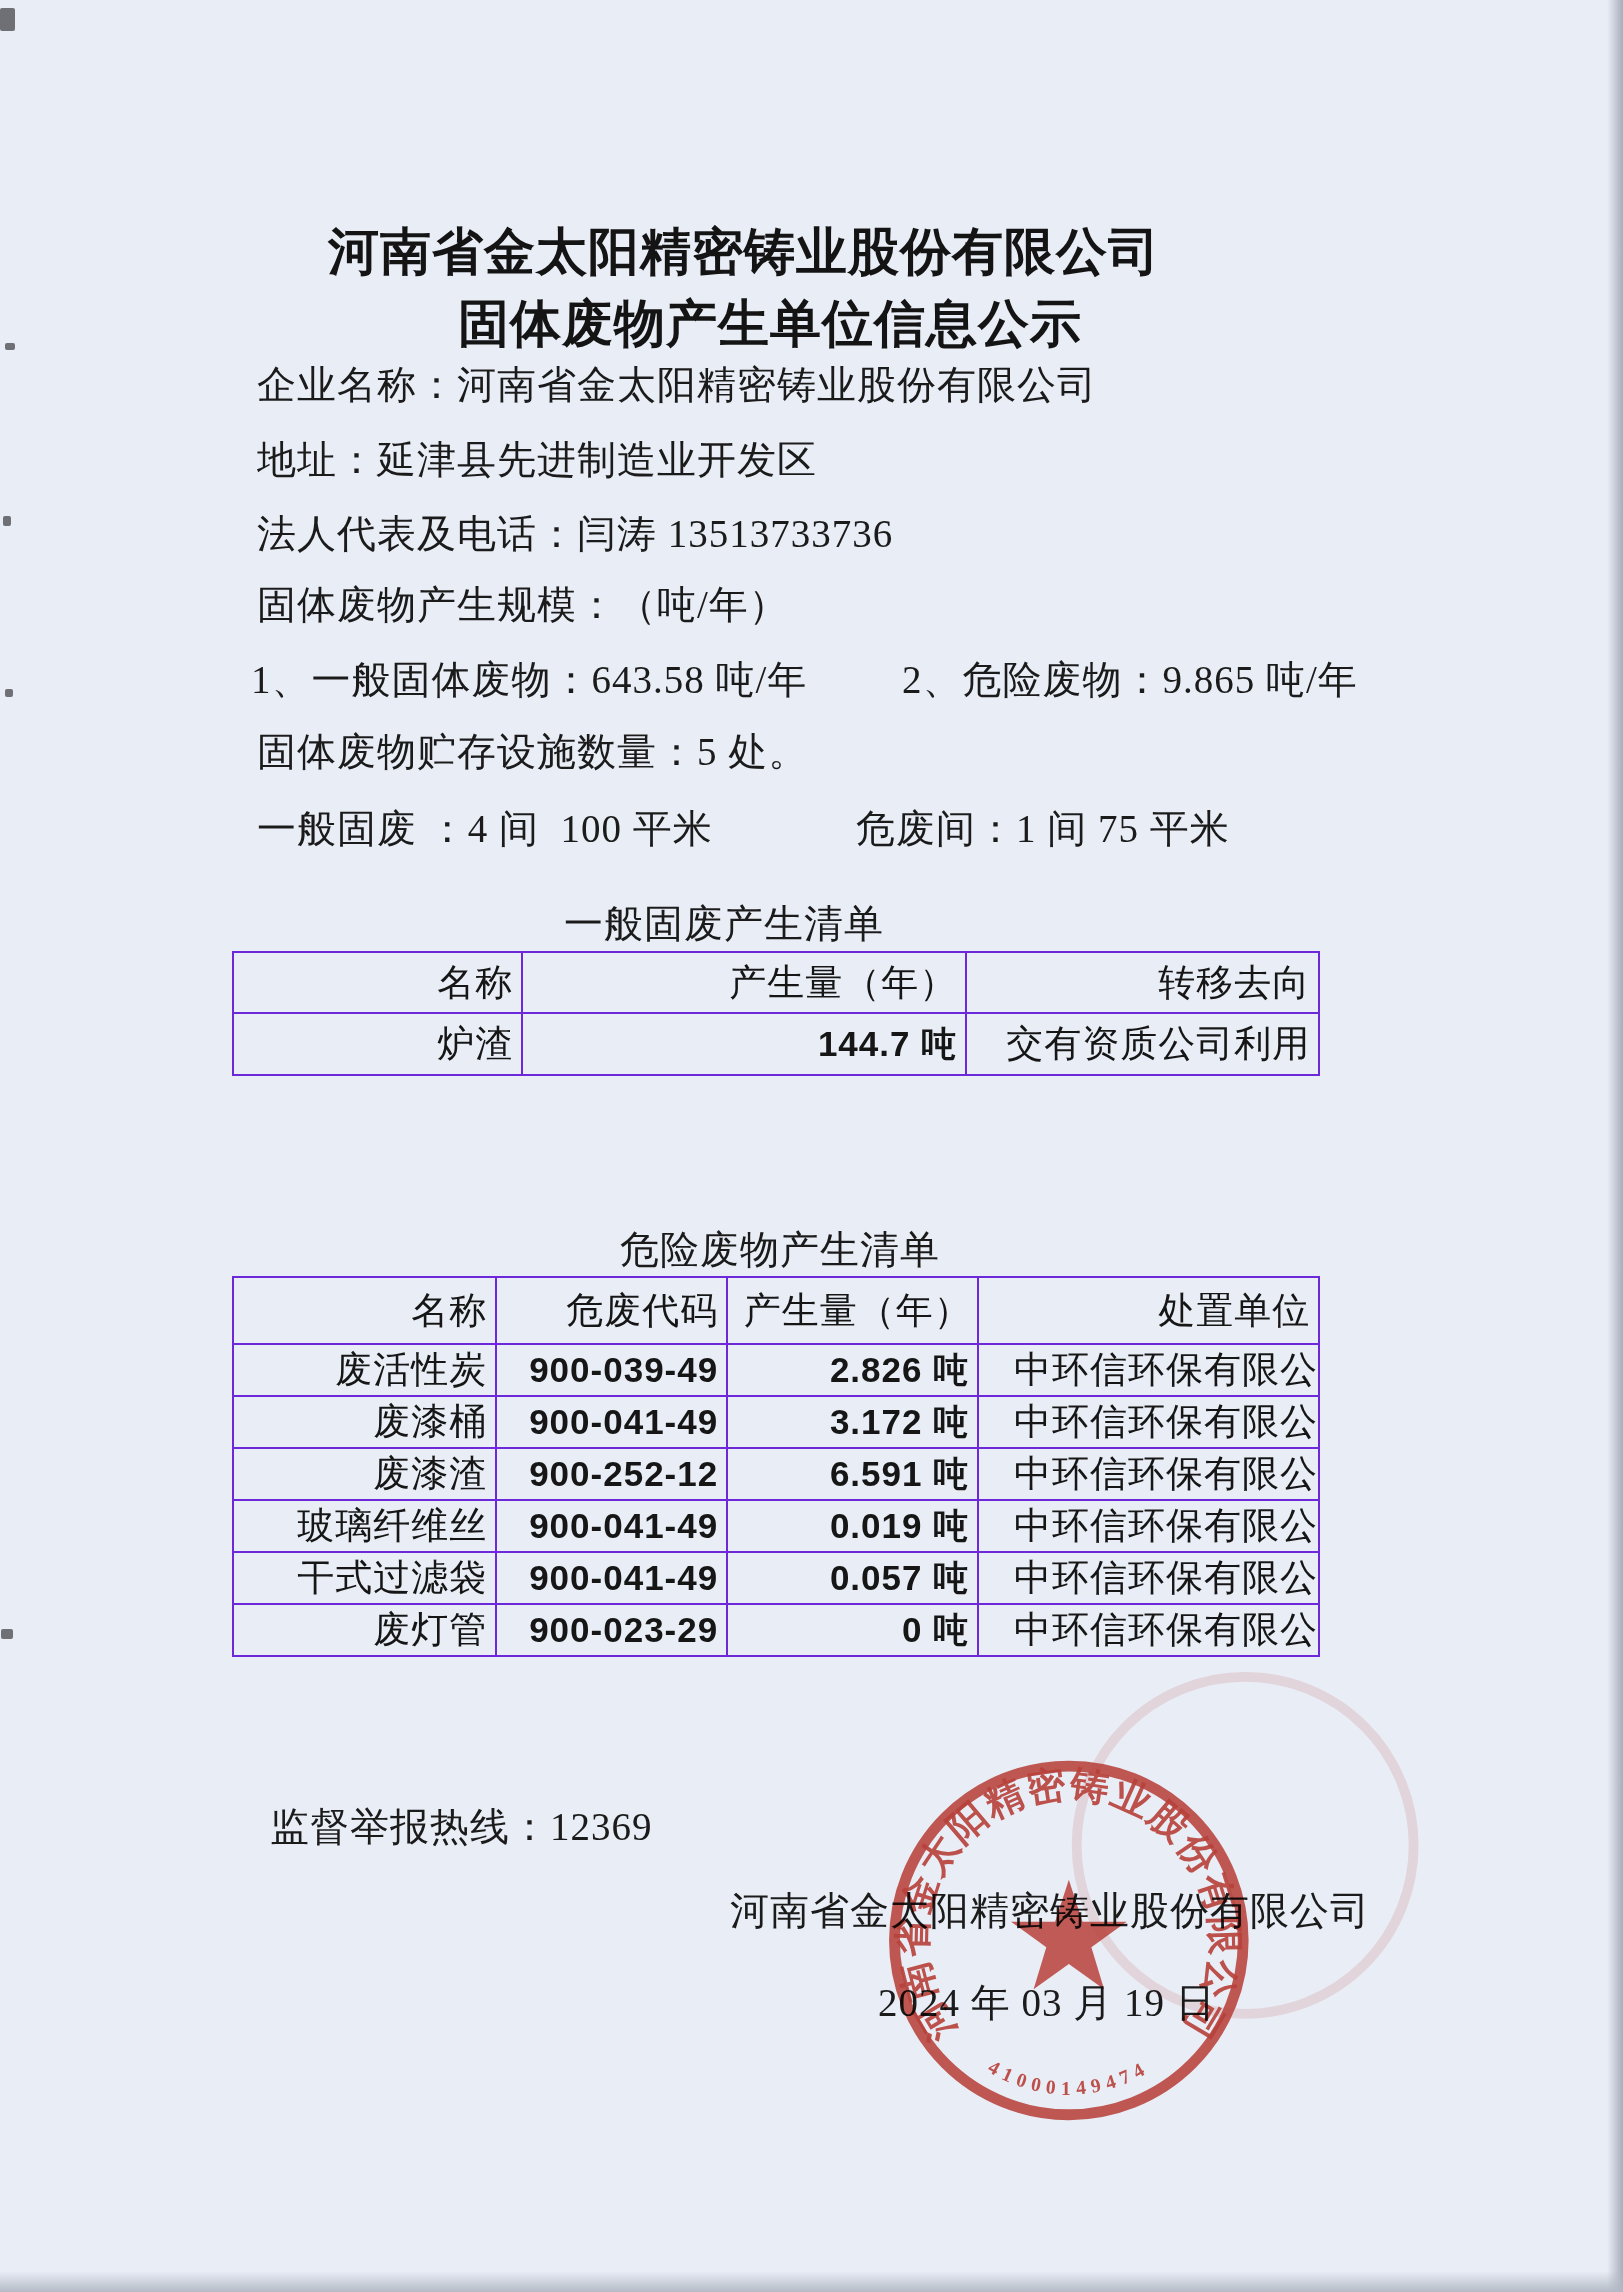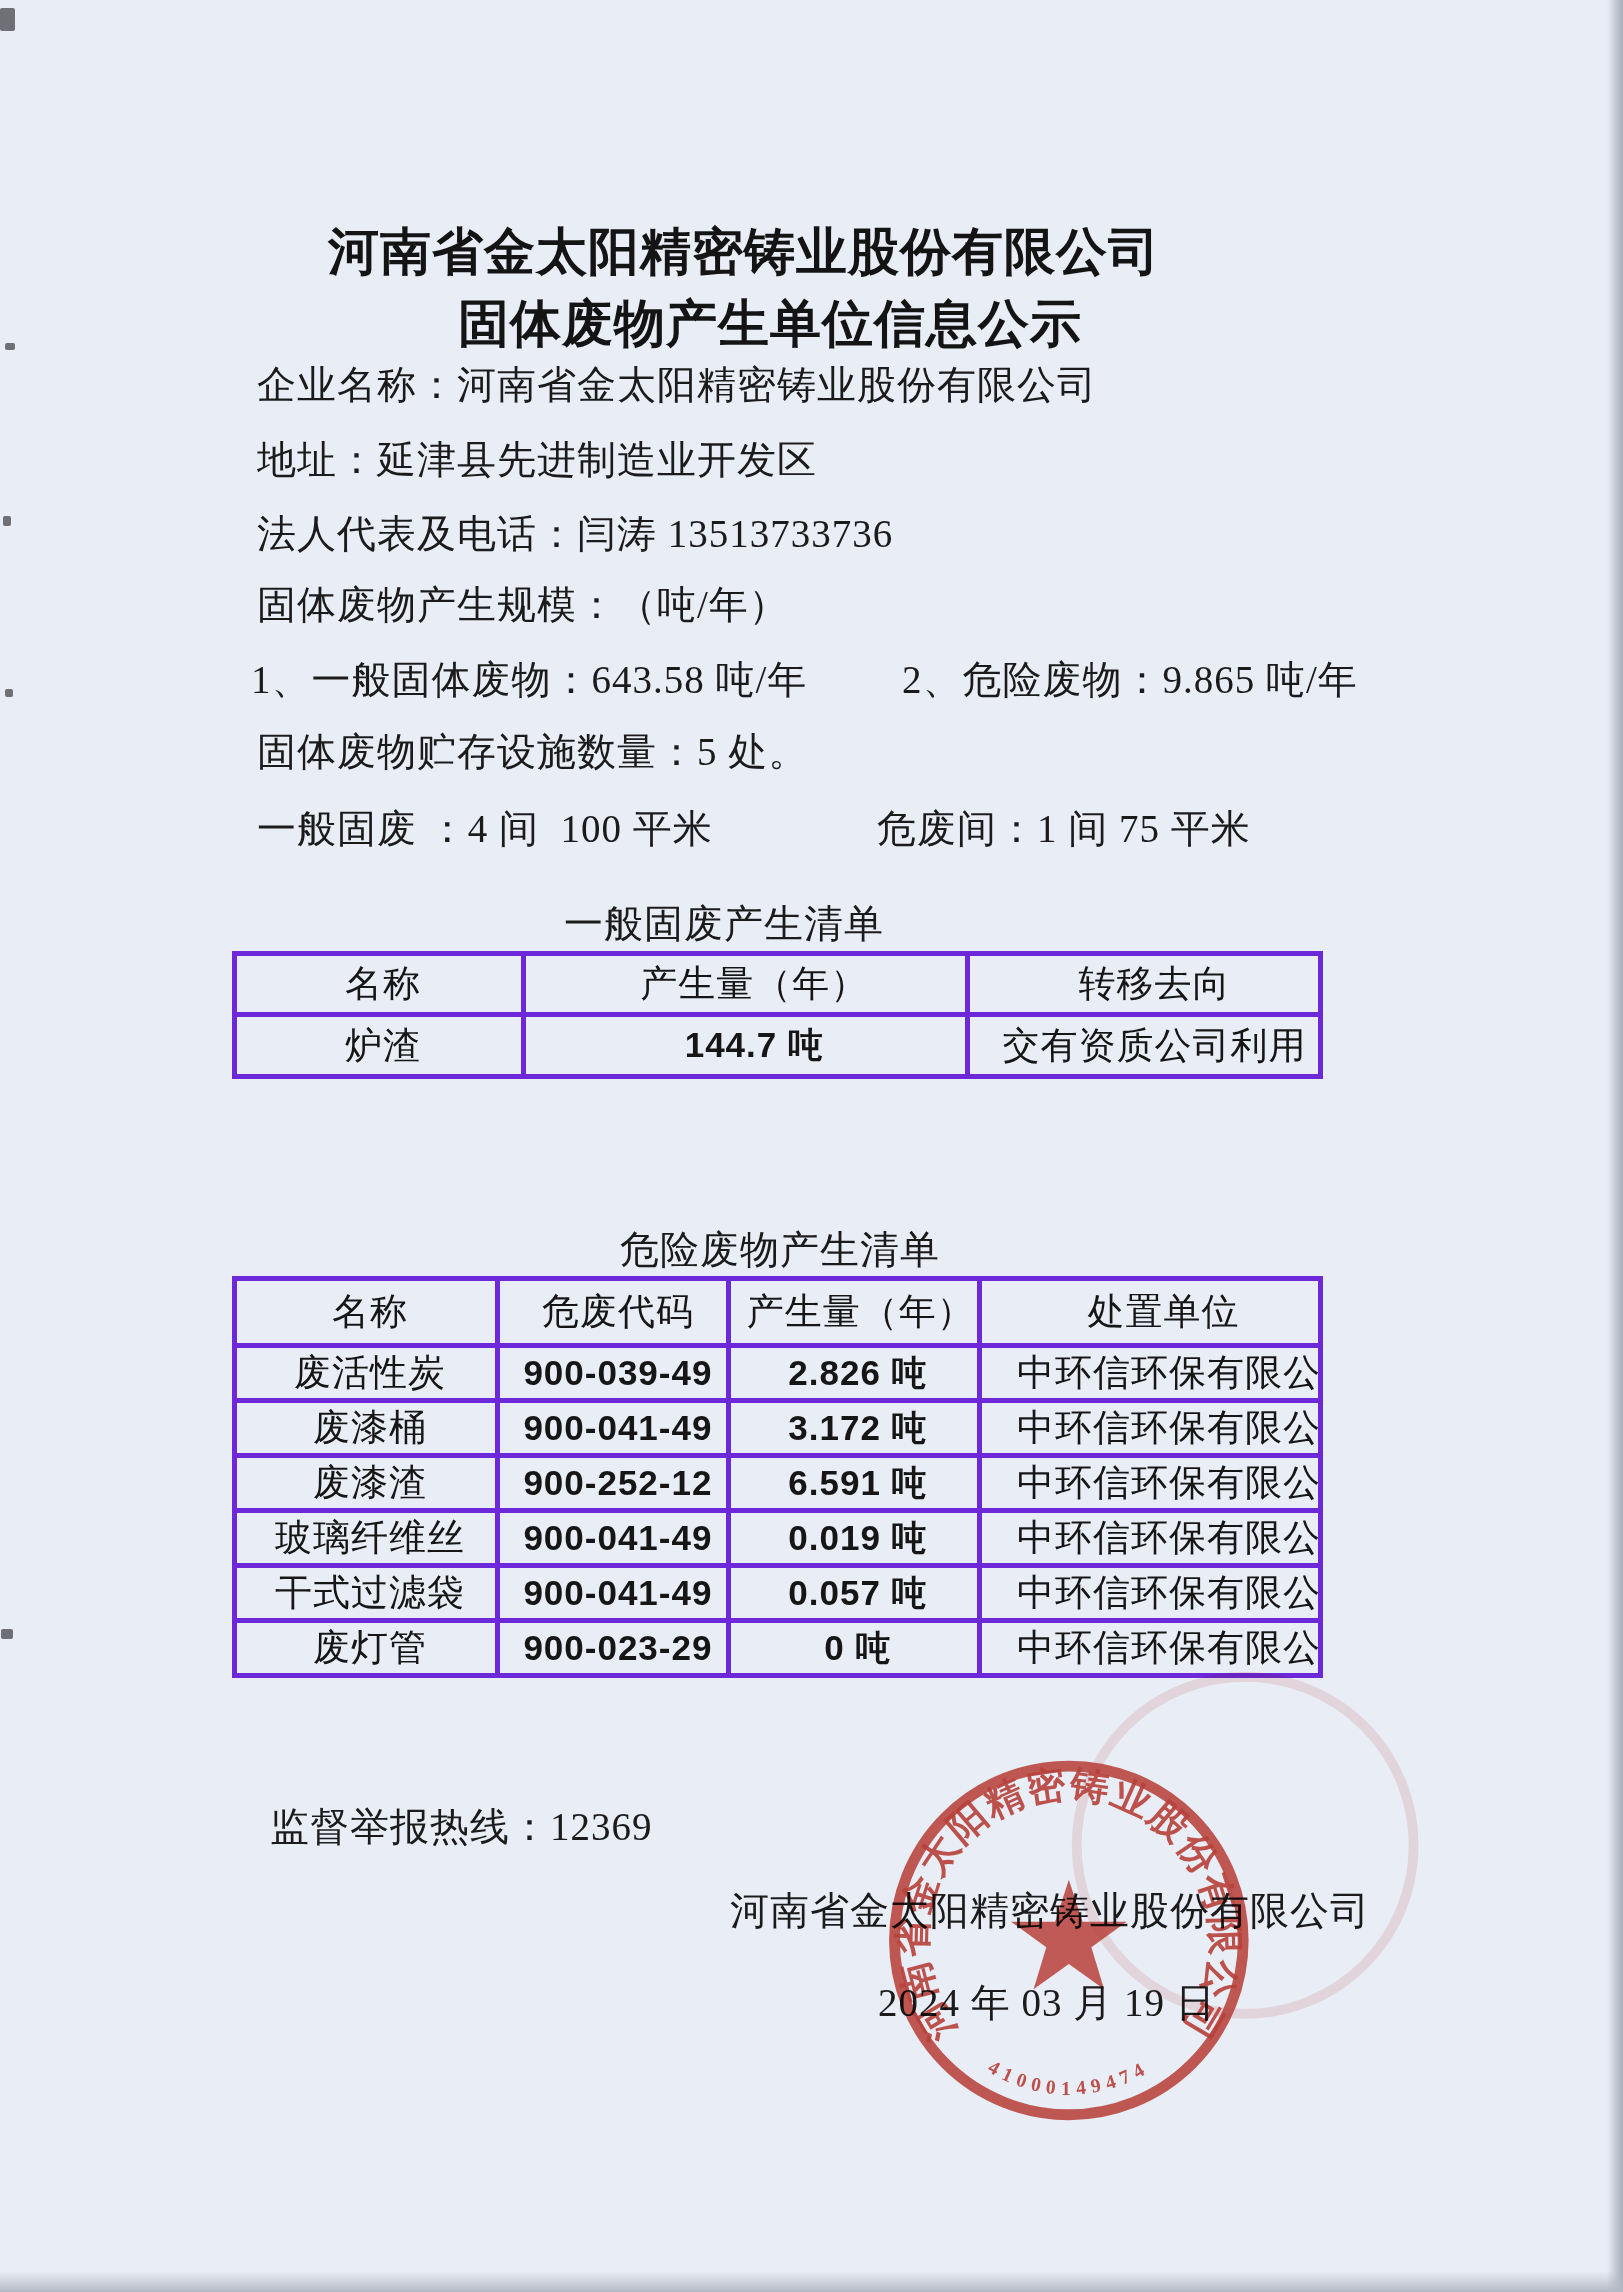--- a/index.html
+++ b/index.html
@@ -17,22 +17,22 @@
     position:absolute;font-size:39px;letter-spacing:1px;color:#1b1b1b;white-space:pre;
   }
   .section-title{
     position:absolute;font-size:39px;letter-spacing:1px;color:#1b1b1b;white-space:pre;
   }
   table{
     position:absolute;border-collapse:collapse;table-layout:fixed;
     background:transparent;
   }
   td,th{
-    border:5px solid #6d28d9;
-    font-size:37px;font-weight:normal;text-align:center;
+    border:2px solid #6d28d9;
+    font-size:37px;font-weight:normal;text-align:right;
     vertical-align:middle;color:#161616;letter-spacing:1px;
     padding:0 7.8px 0 15.7px;white-space:pre;overflow:hidden;
   }
   #general-table{left:232px;top:951px;width:1086px;}
   #general-table tr.hdr{height:61px;}
   #general-table tr.row{height:62px;}
   #general-table td:nth-child(2),#general-table th:nth-child(2){padding-left:25.5px;}
   #general-table td:nth-child(3),#general-table th:nth-child(3){padding-left:29px;}
   #hazard-table{left:232px;top:1276px;width:1086px;}
   #hazard-table tr.hdr{height:67px;}
@@ -65,21 +65,21 @@
 <div class="title" style="left:458px;top:290px;">固体废物产生单位信息公示</div>
 
 <div class="line" style="left:257px;top:358px;">企业名称：河南省金太阳精密铸业股份有限公司</div>
 <div class="line" style="left:257px;top:433px;">地址：延津县先进制造业开发区</div>
 <div class="line" style="left:257px;top:507px;">法人代表及电话：闫涛 13513733736</div>
 <div class="line" style="left:257px;top:578px;">固体废物产生规模：（吨/年）</div>
 <div class="line" style="left:251px;top:653px;">1、一般固体废物：643.58 吨/年</div>
 <div class="line" style="left:902px;top:653px;">2、危险废物：9.865 吨/年</div>
 <div class="line" style="left:257px;top:725px;">固体废物贮存设施数量：5 处。</div>
 <div class="line" style="left:257px;top:802px;">一般固废 ：4 间  100 平米</div>
-<div class="line" style="left:877px;top:802px;">危废间：1 间 75 平米</div>
+<div class="line" style="left:856px;top:802px;">危废间：1 间 75 平米</div>
 
 <div class="section-title" style="left:564px;top:897px;">一般固废产生清单</div>
 
 <table id="general-table">
   <colgroup>
       <col style="width:289px">
       <col style="width:444px">
       <col style="width:353px">
     </colgroup>
   <tbody>

